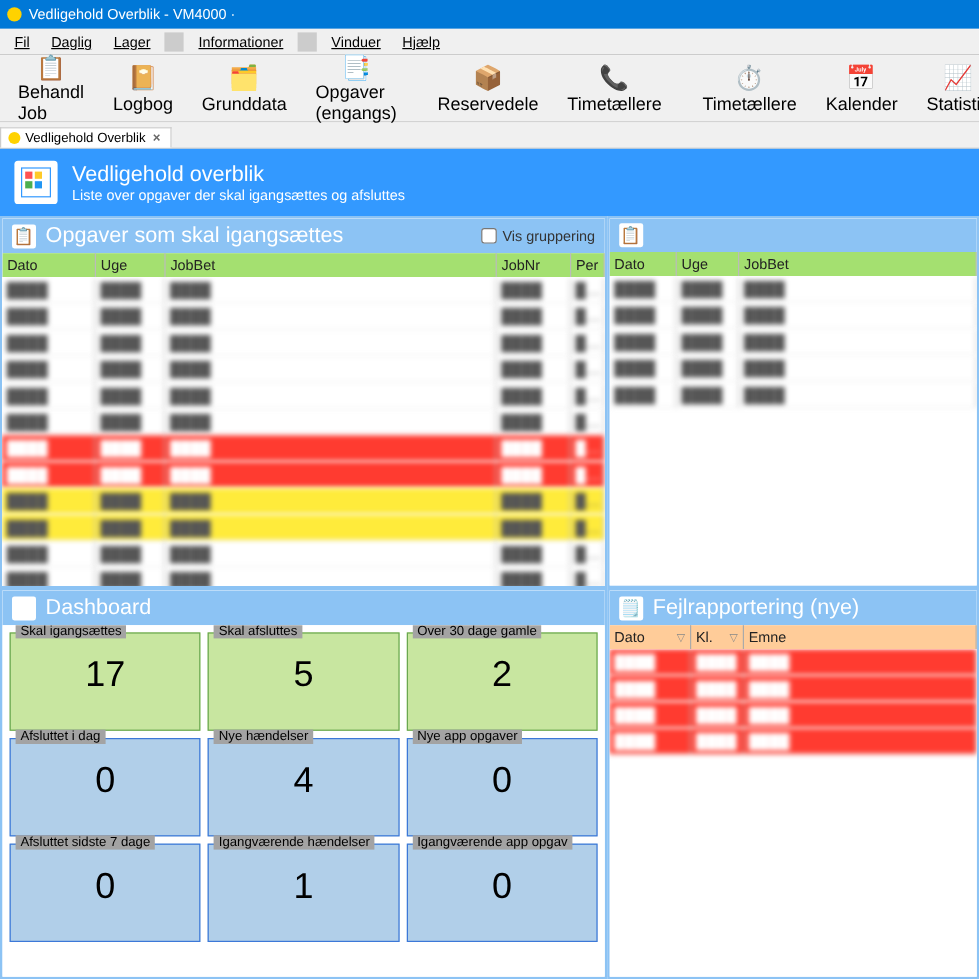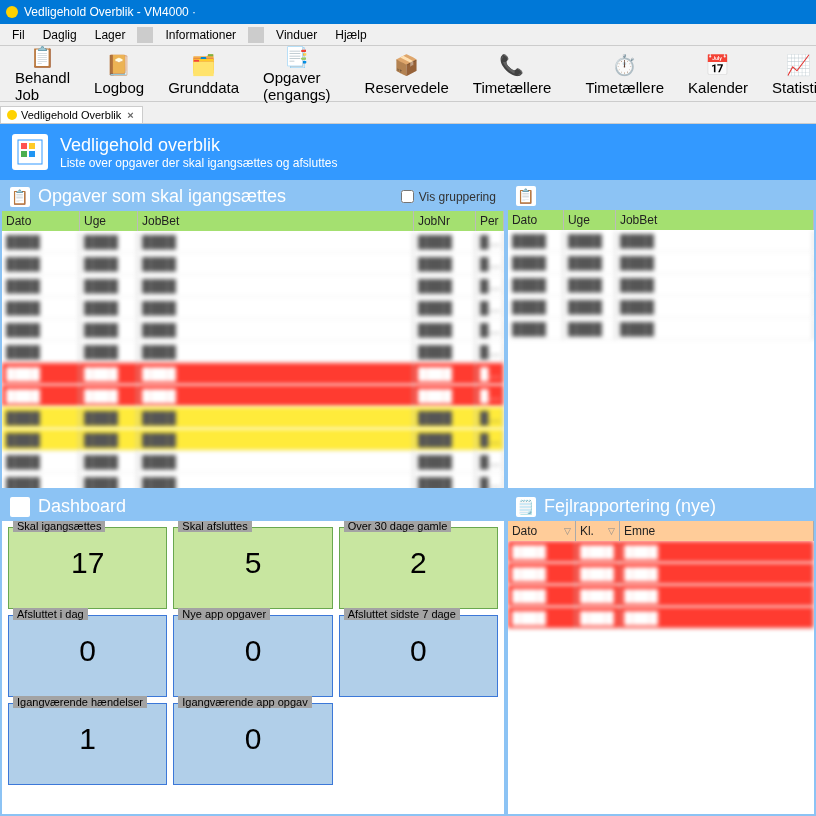--- a/index.html
+++ b/index.html
@@ -1,21 +1,21 @@
 <!DOCTYPE html>
 <html><head>
 <meta charset="utf-8">
 <style>
 * { margin: 0; padding: 0; box-sizing: border-box; font-family: "Segoe UI", Tahoma, sans-serif; }
 body { width: 816px; height: 816px; background: #fff; overflow: hidden; font-size: 12px; }
 
 .titlebar { background: #0078d7; color: #ffffff; height: 24px; display: flex; align-items: center; padding: 0 6px; gap: 6px; }
 .titlebar .dot { width: 12px; height: 12px; border-radius: 50%; background: #ffd200; display: inline-block; }
 
-.menubar { background: #f0f0f0; border-bottom: 1px solid #ccc; height: 22px; display: flex; align-items: center; padding: 0 4px; gap: 2px; }
+.menubar { background: #f0f0f0; border-bottom: 1px solid #ccc; height: 22px; display: flex; align-items: center; padding: 0 4px; gap: 2px; text-decoration: underline; }
 .menubar span { padding: 2px 8px; cursor: pointer; }
 .menubar .sep { width: 1px; height: 16px; background: #ccc; margin: 0 2px; }
 
 .toolbar { background: #f0f0f0; border-bottom: 1px solid #ccc; height: 56px; display: flex; align-items: center; padding: 0 4px; gap: 2px; }
 .toolbar .tbtn { display: flex; flex-direction: column; align-items: center; justify-content: center; padding: 2px 10px; cursor: pointer; height: 52px; border: 1px solid transparent; }
 .toolbar .tbtn .ticon { width: 28px; height: 28px; display: flex; align-items: center; justify-content: center; font-size: 20px; }
 .toolbar .tbtn .tlabel { font-size: 15px; }
 .toolbar .sep { width: 1px; height: 44px; background: #ccc; margin: 0 4px; }
 
 .tabstrip { background: #f0f0f0; height: 22px; display: flex; align-items: flex-end; border-bottom: 1px solid #ccc; }
@@ -309,20 +309,24 @@
           </fieldset>
           <fieldset class="card bgreen">
             <legend>Over 30 dage gamle</legend>
             <div class="val">2</div>
           </fieldset>
           <fieldset class="card bblue">
             <legend>Afsluttet i dag</legend>
             <div class="val">0</div>
           </fieldset>
           <fieldset class="card bblue">
+            <legend>Nye hændelser</legend>
+            <div class="val">4</div>
+          </fieldset>
+          <fieldset class="card bblue">
             <legend>Nye app opgaver</legend>
             <div class="val">0</div>
           </fieldset>
           <fieldset class="card bblue">
             <legend>Afsluttet sidste 7 dage</legend>
             <div class="val">0</div>
           </fieldset>
           <fieldset class="card bblue">
             <legend>Igangværende hændelser</legend>
             <div class="val">1</div>

